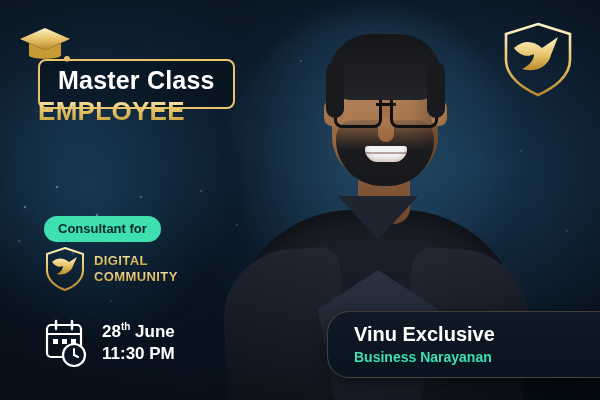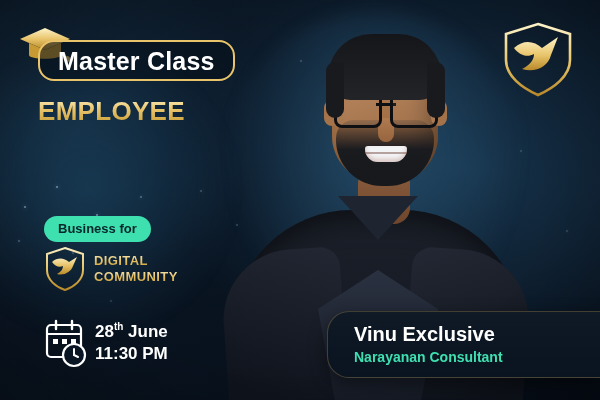--- a/index.html
+++ b/index.html
@@ -177,24 +177,24 @@
   
   .cap-icon {
     position: absolute;
     left: 18px; top: 24px;
     width: 54px; height: 44px;
   }
 
   
   .master-badge {
     position: absolute;
-    left: 38px; top: 40px;
-    padding: 7px 18px 5px 18px;
+    left: 38px; top: 59px;
+    padding: 7px 18px 14px 18px;
     border: 2px solid #e9c46a;
-    border-radius: 16px;
+    border-radius: 8px;
     background: rgba(6,14,24,.55);
   }
   .master-badge .txt {
     font-size: 25px;
     font-weight: 700;
     color: #ffffff;
     letter-spacing: .2px;
     line-height: 1;
     white-space: nowrap;
   }
@@ -252,21 +252,21 @@
     background-clip: text;
     color: transparent;
   }
 
   
   .datetime {
     position: absolute;
     left: 44px; top: 318px;
     display: flex;
     align-items: center;
-    gap: 5px;
+    gap: 12px;
   }
   .cal-icon { width: 46px; height: 50px; flex: 0 0 auto; }
   .dt-text .dline {
     font-size: 17px;
     font-weight: 700;
     color: #ffffff;
     line-height: 1.35;
     white-space: nowrap;
   }
   .dt-text .sup {
@@ -379,21 +379,21 @@
 
   <div class="master-badge">
     <div class="txt">Master Class</div>
   </div>
 
   <div class="headline">
     <div class="ln">EMPLOYEE</div>
   </div>
 
   <div class="excl-pill">
-    <div class="txt">Business for</div>
+    <div class="txt">Consultant for</div>
   </div>
 
   <div class="dgc">
     <div class="dgc-logo">
       <svg viewBox="0 0 42 46" width="42" height="46">
         <defs>
           <linearGradient id="gGold2" x1="0" y1="0" x2="0" y2="1">
             <stop offset="0%" stop-color="#fbeec0"></stop>
             <stop offset="55%" stop-color="#e3bd5e"></stop>
             <stop offset="100%" stop-color="#b8892a"></stop>
@@ -444,16 +444,16 @@
           <stop offset="100%" stop-color="#b8892a"></stop>
         </linearGradient>
       </defs>
       <path d="M36,2 L68,12 L68,38 C68,54 52,66 36,73 C20,66 4,54 4,38 L4,12 Z" fill="none" stroke="url(#gGold3)" stroke-width="2.6"></path>
       <path d="M12,26 C22,17 32,19 40,26 L56,15 L49,33 C46,45 33,51 20,47 C28,43 32,38 32,32 C25,36 17,33 12,26 Z" fill="url(#gGold3)"></path>
     </svg>
   </div>
 
   <div class="nameplate">
     <div class="sp-name">Vinu Exclusive</div>
-    <div class="sp-role">Narayanan Consultant</div>
+    <div class="sp-role">Business Narayanan</div>
   </div>
 
 </div>
 
 </body></html>

